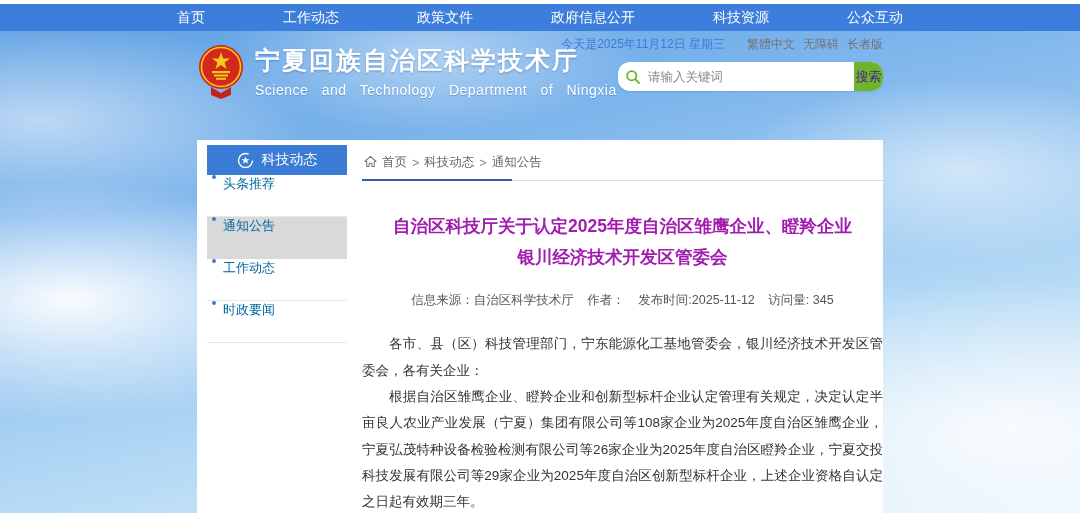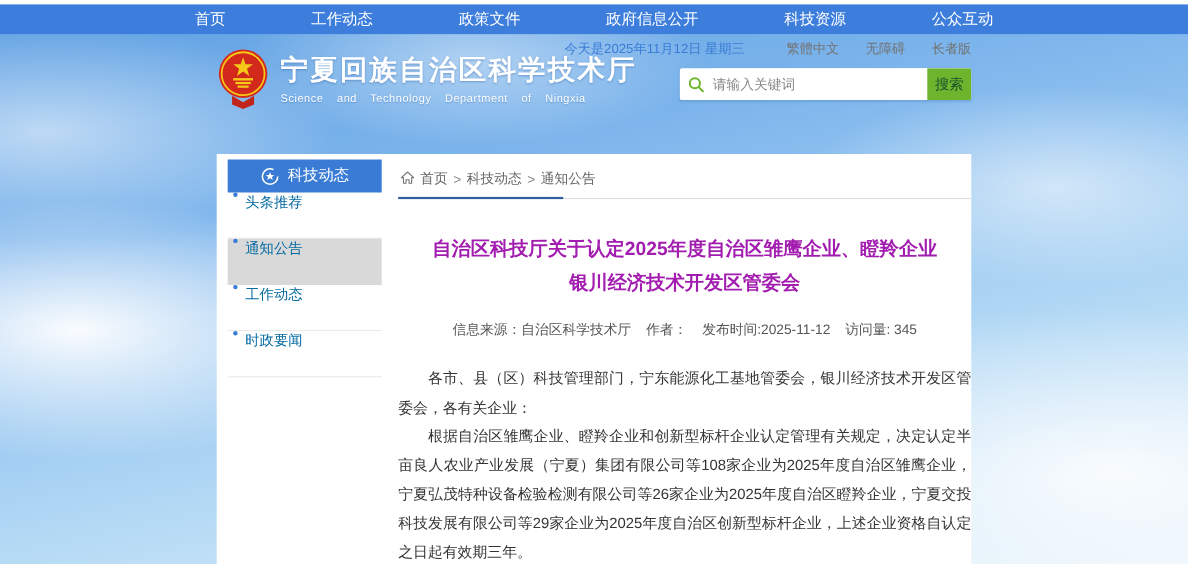--- a/index.html
+++ b/index.html
@@ -20,30 +20,30 @@
     display:flex; align-items:center; justify-content:center; gap:78px;
   }
   .topnav a { color:#ffffff; font-size:14px; text-decoration:none; cursor:pointer; white-space:nowrap; }
   
   .sky-header { height:109px; }
   .container { width:686px; margin:0 auto; }
   .header-row { display:flex; justify-content:space-between; padding-top:2px; }
   .brand { display:flex; align-items:center; gap:10px; margin-top:10px; }
   .emblem { width:48px; height:56px; flex:0 0 auto; }
   .site-title { color:#ffffff; font-size:25px; font-weight:bold; letter-spacing:2px; text-shadow:0 1px 2px rgba(40,90,160,.45); }
-  .site-subtitle { color:#ffffff; font-size:10px; letter-spacing:.5px; word-spacing:9px; margin-top:5px; text-shadow:0 1px 1px rgba(40,90,160,.4); }
+  .site-subtitle { color:#ffffff; font-size:14px; letter-spacing:.5px; word-spacing:9px; margin-top:5px; text-shadow:0 1px 1px rgba(40,90,160,.4);text-align:right; }
   .header-right { width:265px; display:flex; flex-direction:column; align-items:flex-end; }
-  .meta-row { font-size:12px; color:#3a7cd5; display:flex; gap:24px; align-items:center; margin-top:3px; white-space:nowrap; }
+  .meta-row { font-size:12px; color:#3a7cd5; display:flex; gap:8px; align-items:center; margin-top:3px; white-space:nowrap; }
   .meta-row .date { margin-right:14px; }
   .meta-row a { color:#737373; text-decoration:none; cursor:pointer; }
-  .search-box { margin-top:9px; width:265px; height:29px; display:flex; background:#ffffff; border-radius:2px; overflow:hidden; box-shadow:0 1px 2px rgba(60,110,170,.25);margin-left:44px; }
+  .search-box { margin-top:9px; width:265px; height:29px; display:flex; background:#ffffff; border-radius:12px; overflow:hidden; box-shadow:0 1px 2px rgba(60,110,170,.25);margin-left:44px; }
   .search-box .mag { width:30px; display:flex; align-items:center; justify-content:center; }
   .search-box input { flex:1; border:none; outline:none; font-size:12.5px; color:#333; font-family:inherit; }
   .search-box input::placeholder { color:#8a8a8a; }
-  .search-btn { width:40px; border:none; background:#6fb42d; color:#14532d; font-size:13px; cursor:pointer; font-family:inherit; }
+  .search-btn { width:29px; border:none; background:#6fb42d; color:#4c1d95; font-size:13px; cursor:pointer; font-family:inherit; }
   
   .page-panel { width:686px; margin:0 auto; background:#ffffff; min-height:373px; display:flex; padding:5px 0 30px 10px; }
   
   .sidebar { width:140px; flex:0 0 auto; }
   .sidebar-header { height:30px; background:#3a7cd5; color:#fff; display:flex; align-items:center; justify-content:center; gap:8px; font-size:14px; }
   .sb-icon svg { display:block; }
   .sidebar-list { list-style:none; }
   .sidebar-list li { display:flex; align-items:flex-start; gap:7px; height:42px; padding-left:5px; font-size:13px; color:#0369a1; border-bottom:1px solid #e9e9e9; cursor:pointer; }
   .sidebar-list li .dot { width:4px; height:4px; border-radius:50%; background:#3a7cd5; flex:0 0 auto; }
   .sidebar-list li.active { background:#d9d9d9; border-bottom-color:#d9d9d9; }

